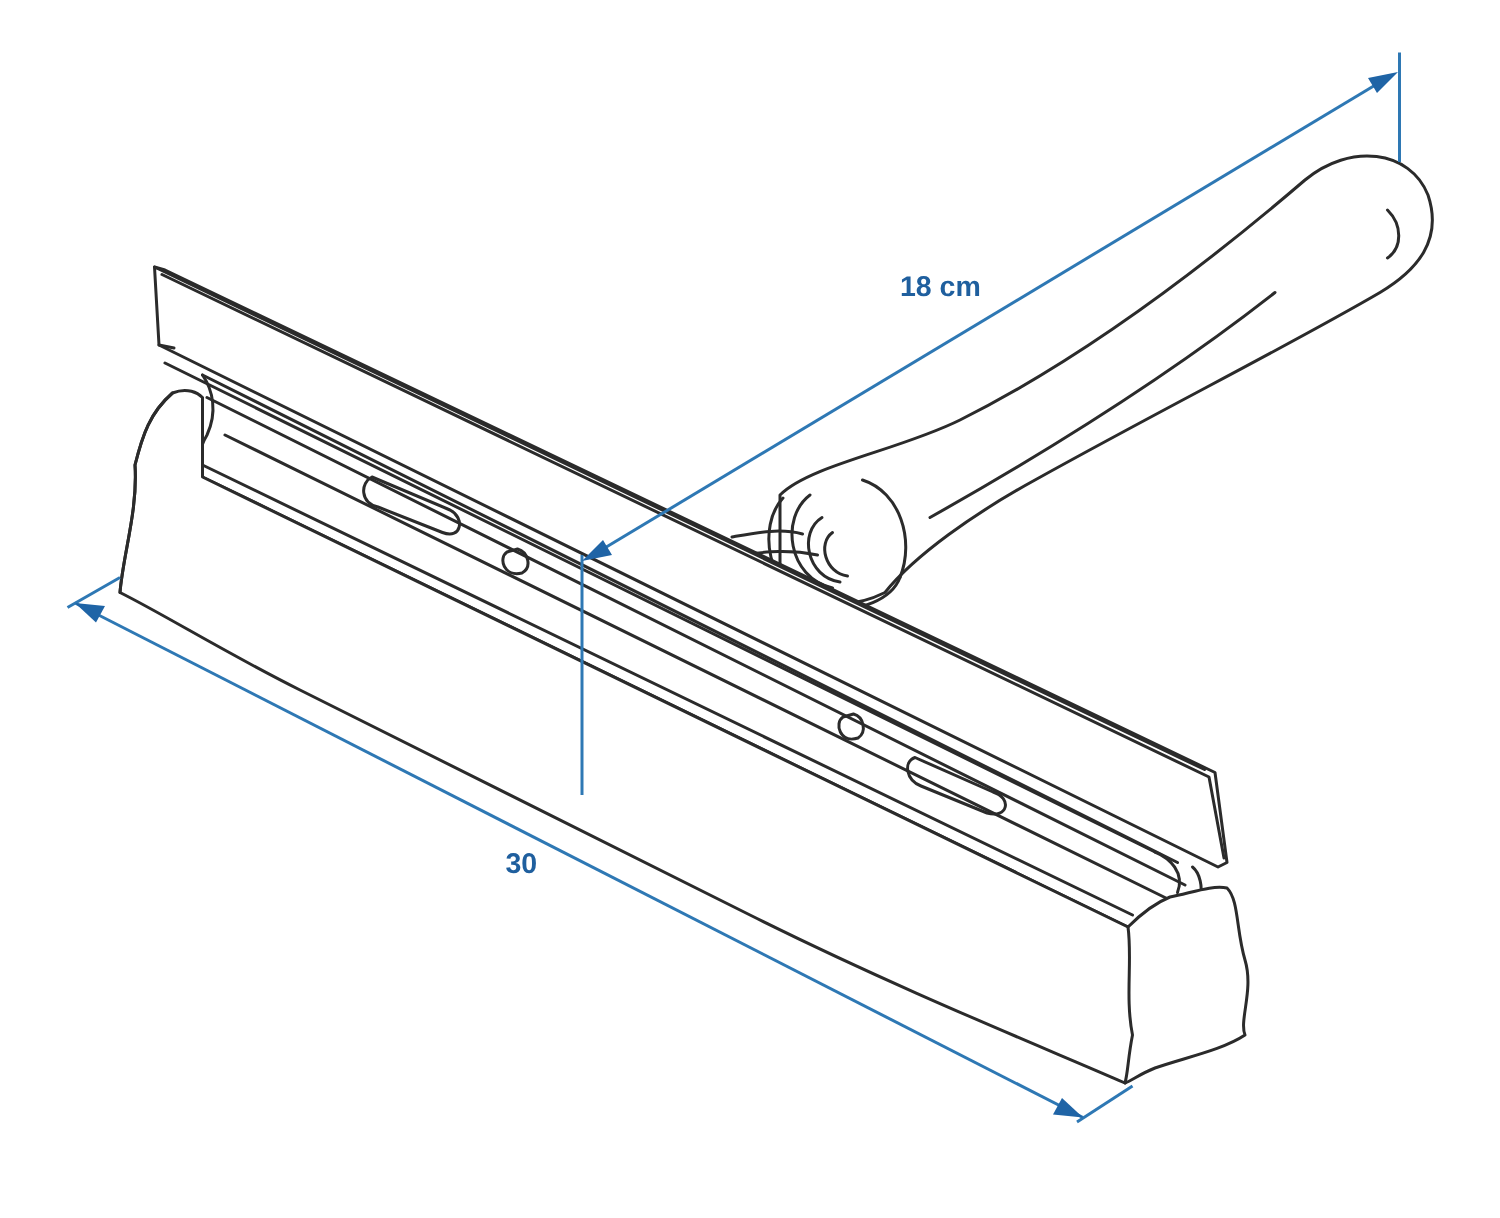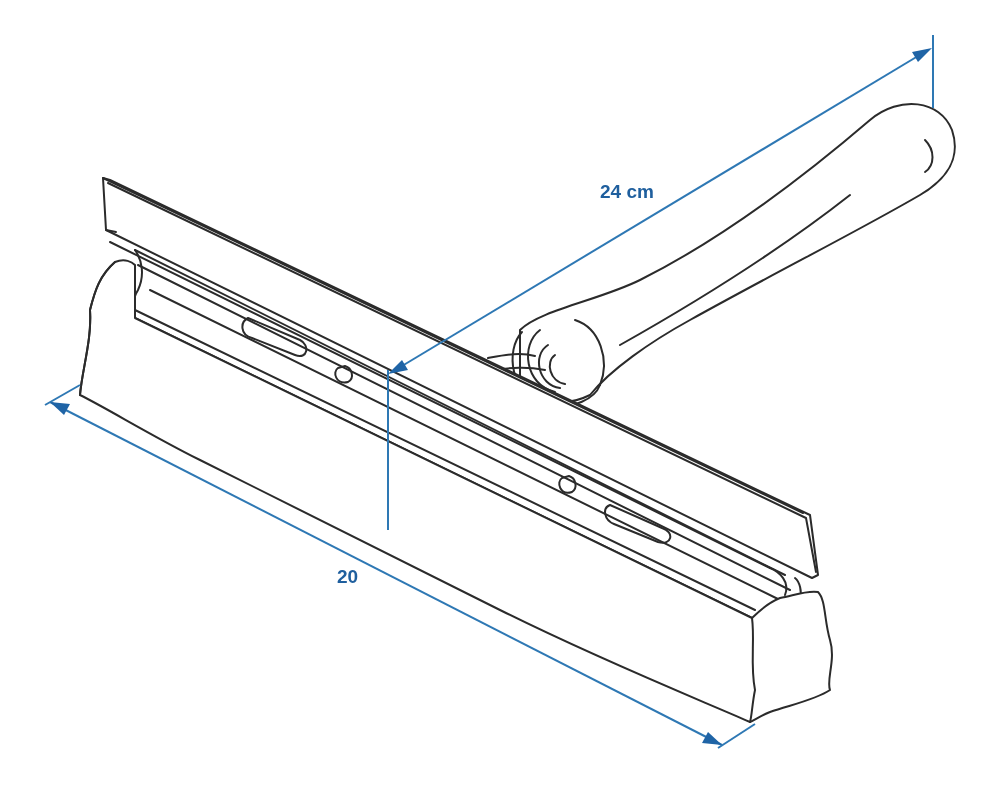--- a/index.html
+++ b/index.html
@@ -97,14 +97,14 @@
 
   <g>
     <line class="dim" x1="45" y1="405" x2="80" y2="385"></line>
     <line class="dim" x1="718" y1="748" x2="755" y2="724"></line>
     <line class="dim" x1="50" y1="402" x2="722" y2="745"></line>
     <polygon class="arrow" points="50,402 70,404 64,415"></polygon>
     <polygon class="arrow" points="722,745 702,743 708,732"></polygon>
   </g>
 </svg>
 
-<div class="dim-label" style="left:600px; top:181px;">24 cm</div>
-<div class="dim-label" style="left:337px; top:566px;">20</div>
+<div class="dim-label" style="left:600px; top:181px;">18 cm</div>
+<div class="dim-label" style="left:337px; top:566px;">30</div>
 
 </body></html>

